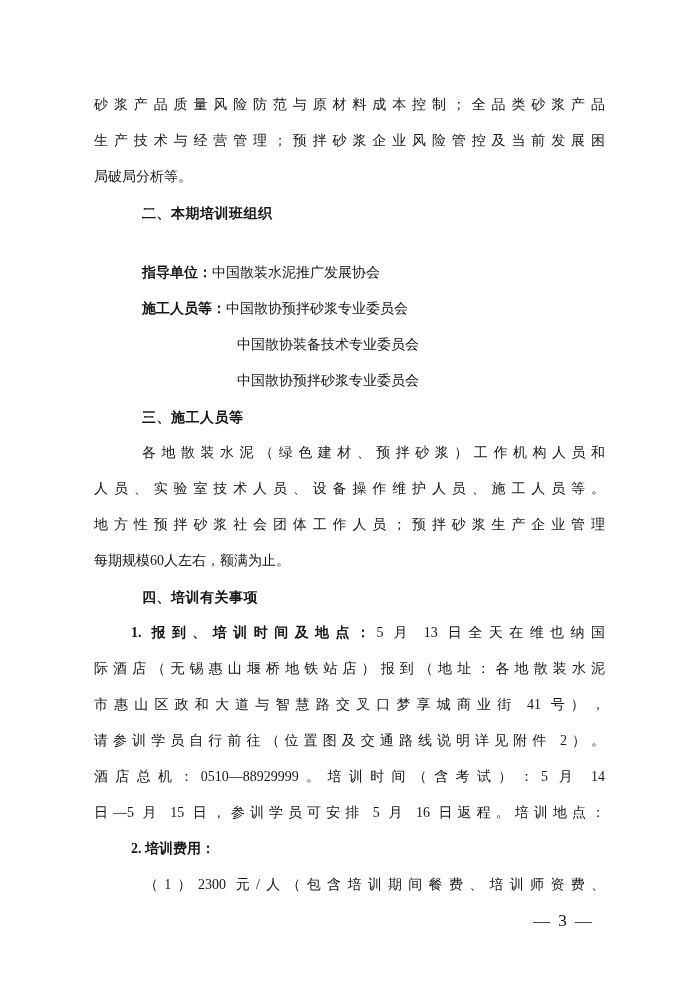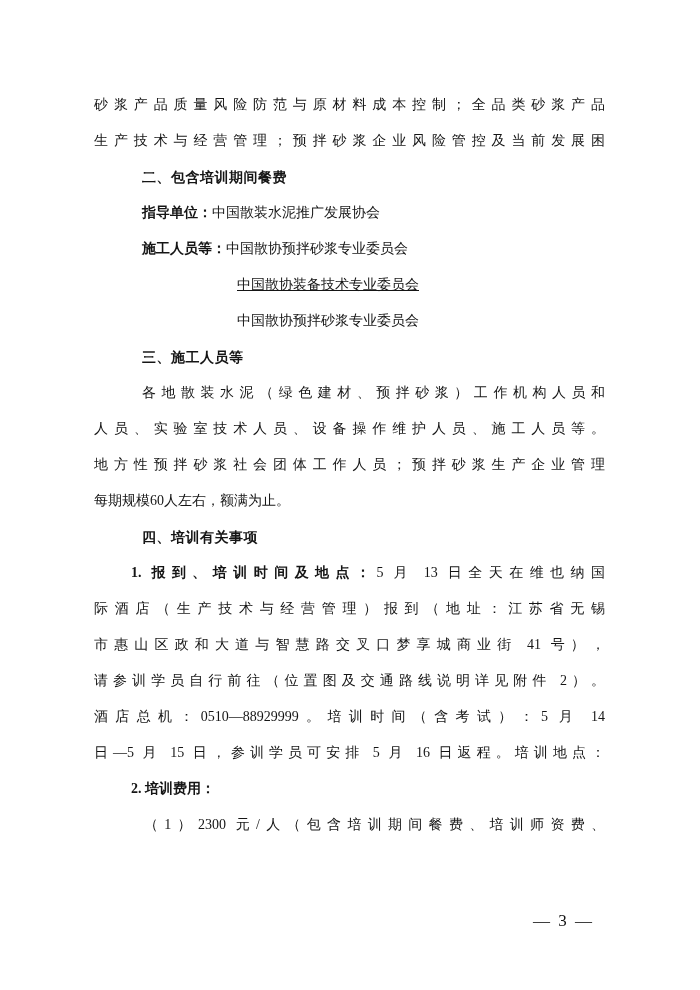--- a/index.html
+++ b/index.html
@@ -62,33 +62,34 @@
     color: #151515;
   }
 </style>
 </head>
 <body>
 
 <div class="page">
   <div class="doc-body" id="doc-body">
       <div class="text-line justify"><span class="seg-body">砂浆产品质量风险防范与原材料成本控制；全品类砂浆产品</span></div>
       <div class="text-line justify"><span class="seg-body">生产技术与经营管理；预拌砂浆企业风险管控及当前发展困</span></div>
-      <div class="text-line" style="padding-left: 48px;"><span class="seg-heading">二、包含培训期间餐费</span></div>
-      <div class="text-line" style="padding-left: 48px;"><span class="seg-label">指导单位：</span><span class="seg-body">中国散装水泥推广发展协会</span></div>
+      <div class="text-line"><span class="seg-body">局破局分析等。</span></div>
+      <div class="text-line" style="padding-left: 48px;"><span class="seg-heading">二、本期培训班组织</span></div>
+      <div class="text-line" style="padding-left: 48px; margin-top: 24px;"><span class="seg-label">指导单位：</span><span class="seg-body">中国散装水泥推广发展协会</span></div>
       <div class="text-line" style="padding-left: 48px;"><span class="seg-label">施工人员等：</span><span class="seg-body">中国散协预拌砂浆专业委员会</span></div>
-      <div class="text-line" style="padding-left: 143px; text-decoration: underline;"><span class="seg-body">中国散协装备技术专业委员会</span></div>
+      <div class="text-line" style="padding-left: 143px;"><span class="seg-body">中国散协装备技术专业委员会</span></div>
       <div class="text-line" style="padding-left: 143px;"><span class="seg-body">中国散协预拌砂浆专业委员会</span></div>
       <div class="text-line" style="padding-left: 48px;"><span class="seg-heading">三、施工人员等</span></div>
       <div class="text-line justify" style="padding-left: 48px;"><span class="seg-body">各地散装水泥（绿色建材、预拌砂浆）工作机构人员和</span></div>
       <div class="text-line justify"><span class="seg-body">人员、实验室技术人员、设备操作维护人员、施工人员等。</span></div>
       <div class="text-line justify"><span class="seg-body">地方性预拌砂浆社会团体工作人员；预拌砂浆生产企业管理</span></div>
       <div class="text-line"><span class="seg-body">每期规模60人左右，额满为止。</span></div>
       <div class="text-line" style="padding-left: 48px;"><span class="seg-heading">四、培训有关事项</span></div>
       <div class="text-line justify" style="padding-left: 37px;"><span class="seg-label">1. 报到、培训时间及地点：</span><span class="seg-body">5 月 13 日全天在维也纳国</span></div>
-      <div class="text-line justify"><span class="seg-body">际酒店（生产技术与经营管理）报到（地址：江苏省无锡</span></div>
+      <div class="text-line justify"><span class="seg-body">际酒店（无锡惠山堰桥地铁站店）报到（地址：各地散装水泥</span></div>
       <div class="text-line justify"><span class="seg-body">市惠山区政和大道与智慧路交叉口梦享城商业街 41 号），</span></div>
       <div class="text-line justify"><span class="seg-body">请参训学员自行前往（位置图及交通路线说明详见附件 2）。</span></div>
       <div class="text-line justify"><span class="seg-body">酒店总机：0510—88929999。培训时间（含考试）：5 月 14</span></div>
       <div class="text-line justify"><span class="seg-body">日—5 月 15 日，参训学员可安排 5 月 16 日返程。培训地点：</span></div>
       <div class="text-line" style="padding-left: 37px;"><span class="seg-label">2. 培训费用：</span></div>
       <div class="text-line justify" style="padding-left: 50px;"><span class="seg-body">（1）2300 元/人（包含培训期间餐费、培训师资费、</span></div>
     </div>
   <div class="page-footer">— 3 —</div>
 </div>
 

